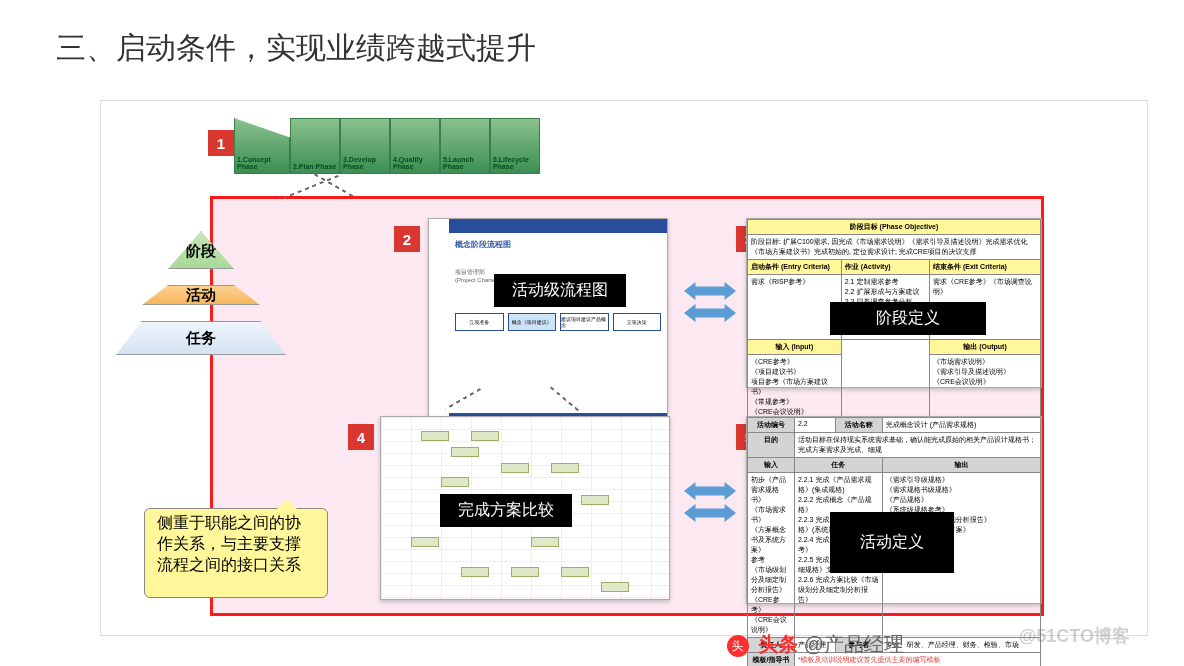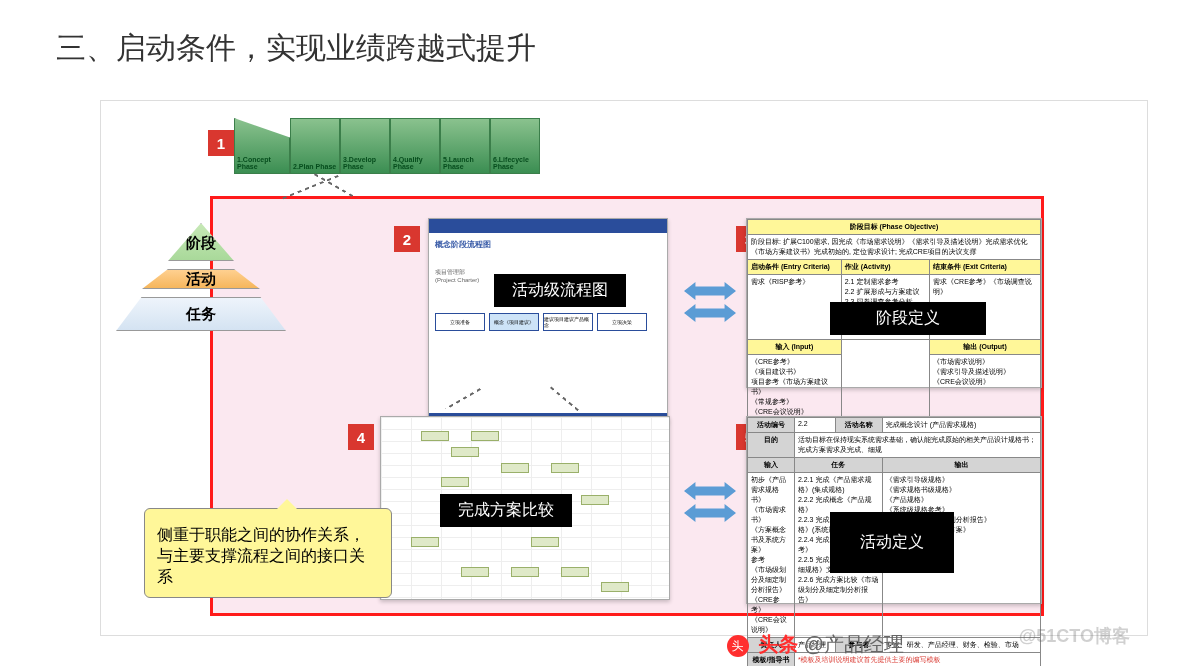--- a/index.html
+++ b/index.html
@@ -14,28 +14,28 @@
 
 .funnel { position: absolute; top: 118px; left: 234px; display: flex; }
 .phase { width: 50px; height: 56px; border: 1px solid #3b7e4a; background: linear-gradient(#8ac28e,#3b8e52); color: #064d1d; font-size: 7px; font-weight: bold; padding: 3px 2px; display: flex; align-items: flex-end; }
 .phase.first { clip-path: polygon(0 0, 100% 35%, 100% 100%, 0 100%); height: 56px; width: 56px; }
 
 
 .pinkbox { position: absolute; top: 196px; left: 210px; width: 834px; height: 420px; border: 3px solid #ff1a1a; background: #fbe8f0; }
 
 
 .pyramid { position: absolute; top: 215px; left: 116px; width: 170px; }
-.pyr-row { margin: 8px auto; text-align: center; font-weight: bold; font-size: 15px; padding: 7px 0; border: 1px solid #999; }
+.pyr-row { margin: 16px auto; text-align: center; font-weight: bold; font-size: 15px; padding: 7px 0; border: 1px solid #999; }
 .pyr1 { width: 66px; background: linear-gradient(#c6e8b6,#a9d99a); clip-path: polygon(50% 0, 100% 100%, 0 100%); height: 38px; display: flex; align-items: flex-end; justify-content: center; }
 .pyr2 { width: 118px; background: linear-gradient(#ffd090,#f6b65c); clip-path: polygon(22% 0, 78% 0, 100% 100%, 0 100%); height: 20px; display: flex; align-items: center; justify-content: center; }
 .pyr3 { width: 170px; background: linear-gradient(#eef4fb,#d4e3f2); clip-path: polygon(15% 0, 85% 0, 100% 100%, 0 100%); height: 34px; display: flex; align-items: center; justify-content: center; }
 
 
 .panel { position: absolute; background: #fff; border: 1px solid #aaa; box-shadow: 0 2px 4px rgba(0,0,0,.2); }
-.panel2 { top: 218px; left: 428px; width: 240px; height: 206px; }
+.panel2 { top: 218px; left: 428px; width: 240px; height: 206px; padding-left: 20px; }
 .panel2 .hdr { height: 14px; background: #2a4d9b; }
 .panel2 .body { position: relative; height: calc(100% - 14px); padding: 6px; }
 .panel2 .subtitle { font-size: 8px; color: #3a5ca8; font-weight: bold; }
 .panel2 .boxes { display: flex; gap: 4px; margin-top: 30px; }
 .panel2 .bx { width: 50px; height: 18px; border: 1px solid #2a4d9b; font-size: 5px; display: flex; align-items: center; justify-content: center; }
 .panel2 .bx.hl { background: #cde3f7; }
 .panel2 .ftr { position: absolute; bottom: 0; left: 0; right: 0; height: 10px; background: #2a4d9b; }
 
 .panel3 { top: 218px; left: 746px; width: 296px; height: 170px; }
 .table3 { width: 100%; border-collapse: collapse; font-size: 7px; }
@@ -56,21 +56,21 @@
 
 .blacklabel { position: absolute; background: #000; color: #fff; font-size: 16px; padding: 6px 18px; }
 
 
 .darrow { position: absolute; width: 52px; height: 44px; }
 .darrow .a { position: absolute; width: 100%; height: 18px; background: #5b9cd5; clip-path: polygon(22% 25%, 78% 25%, 78% 0, 100% 50%, 78% 100%, 78% 75%, 22% 75%, 22% 100%, 0 50%, 22% 0); }
 .darrow .a.top { top: 2px; }
 .darrow .a.bot { top: 24px; }
 
 
-.callout { position: absolute; top: 508px; left: 144px; width: 248px; height: 90px; background: #fff799; border: 1px solid #888; border-radius: 6px; padding: 16px 12px; font-size: 16px; }
+.callout { position: absolute; top: 508px; left: 144px; width: 184px; height: 90px; background: #fff799; border: 1px solid #888; border-radius: 6px; padding: 4px 12px; font-size: 16px; }
 .callout::before { content: ''; position: absolute; top: -22px; left: 130px; border: 12px solid transparent; border-bottom-color: #fff799; }
 .dline { position: absolute; width: 2px; background: repeating-linear-gradient(#666 0 4px, transparent 4px 8px); transform-origin: top left; }
 
 
 .wm1 { position: absolute; bottom: 8px; right: 280px; font-size: 20px; color: #333; }
 .wm1 .red { color: #ff2e2e; font-weight: bold; }
 .wm2 { position: absolute; bottom: 18px; right: 54px; font-size: 18px; font-weight: bold; color: rgba(100,100,100,.3); }
 .logo { display: inline-block; width: 22px; height: 22px; border-radius: 50%; background: #ff2e2e; color: #fff; font-size: 12px; line-height: 22px; text-align: center; vertical-align: middle; margin-right: 4px; }
 </style>
 </head>

